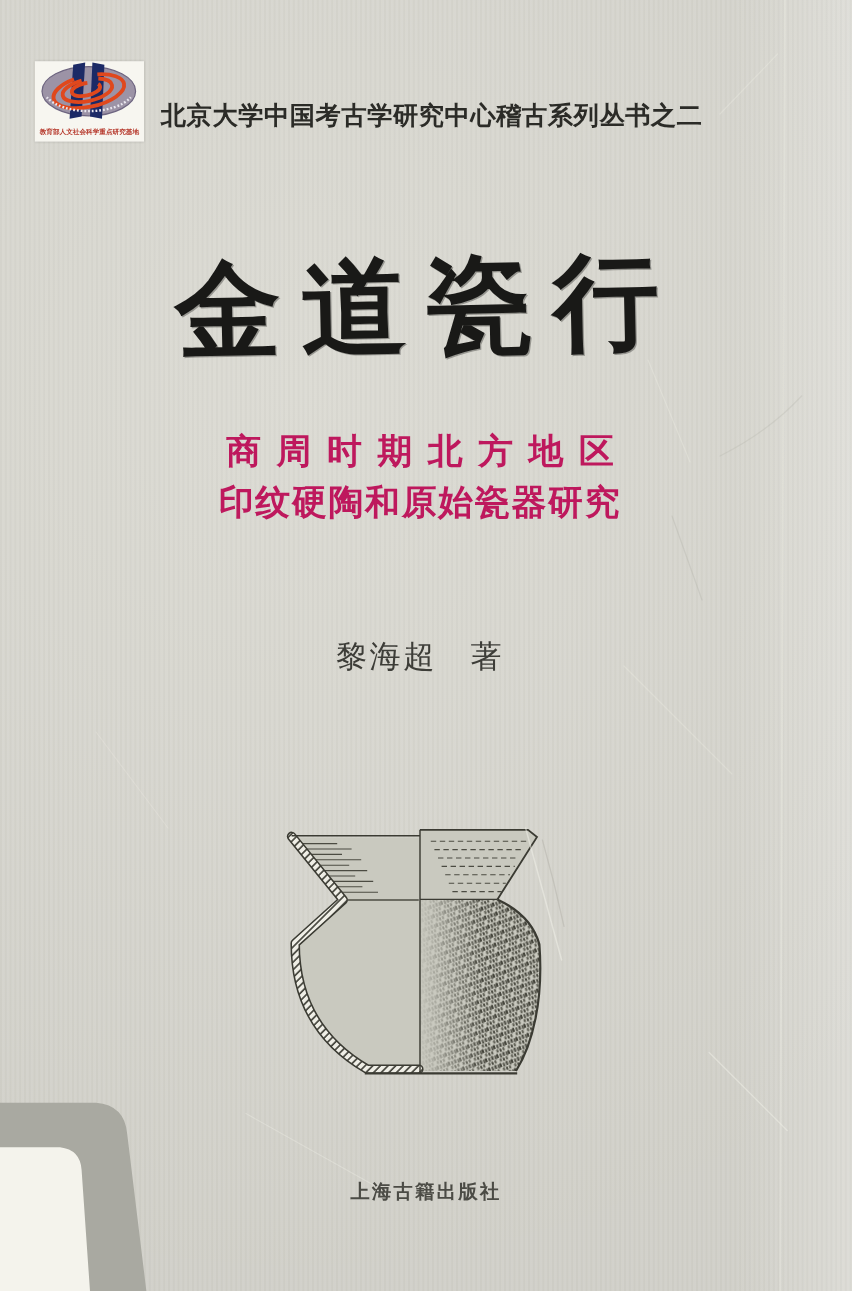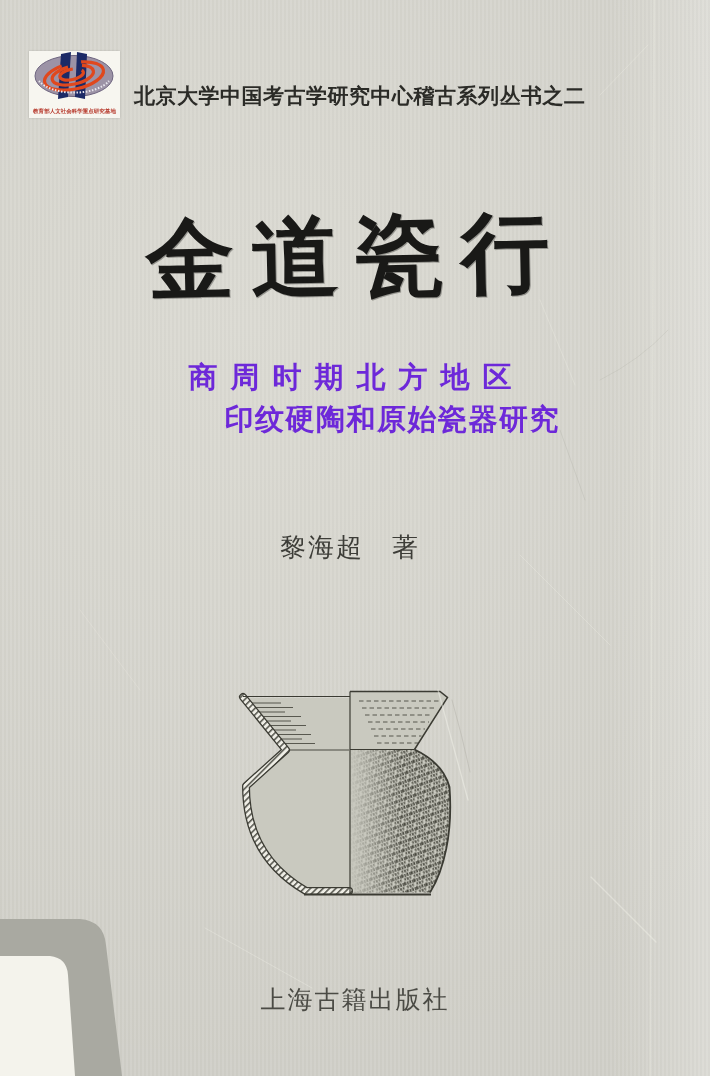--- a/index.html
+++ b/index.html
@@ -34,31 +34,31 @@
     letter-spacing:0.5px;white-space:nowrap;
   }
   .main-title{
     position:absolute;left:146px;top:192px;width:440px;height:140px;
     font-size:88px;line-height:130px;font-weight:700;color:#191917;
     letter-spacing:17px;white-space:nowrap;
     transform:rotate(-1.2deg);
     font-family:"Liberation Serif","DejaVu Serif",serif;
     text-shadow:1px 1px 0 rgba(25,25,23,0.35);
   }
-  .subtitle{position:absolute;left:140px;top:360px;width:420px;text-align:center;color:#6d28d9;}
+  .subtitle{position:absolute;left:140px;top:360px;width:420px;text-align:center;color:#be185d;}
   .subtitle .line1{font-size:29px;line-height:34px;font-weight:700;letter-spacing:13px;text-indent:13px;white-space:nowrap;}
-  .subtitle .line2{font-size:29px;line-height:34px;font-weight:700;letter-spacing:1.5px;margin-top:8px;white-space:nowrap;text-align:right;}
+  .subtitle .line2{font-size:29px;line-height:34px;font-weight:700;letter-spacing:1.5px;margin-top:8px;white-space:nowrap;}
   .author-line{
     position:absolute;left:140px;top:530px;width:420px;text-align:center;
     font-size:26px;color:#3d3d38;letter-spacing:2px;font-weight:500;
   }
   .vessel{position:absolute;left:237px;top:687px;width:230px;height:215px;}
   .publisher-line{
     position:absolute;left:140px;top:983px;width:430px;text-align:center;
-    font-size:25px;color:#4b4b45;letter-spacing:2px;
+    font-size:16px;color:#4b4b45;letter-spacing:2px;font-weight:bold;
   }
   .corner-artifact{position:absolute;left:0;top:910px;width:160px;height:166px;}
   .scratches{position:absolute;inset:0;pointer-events:none;}
 </style>
 </head>
 <body>
 
 <div id="cover">
 
   <div class="logo-panel">

